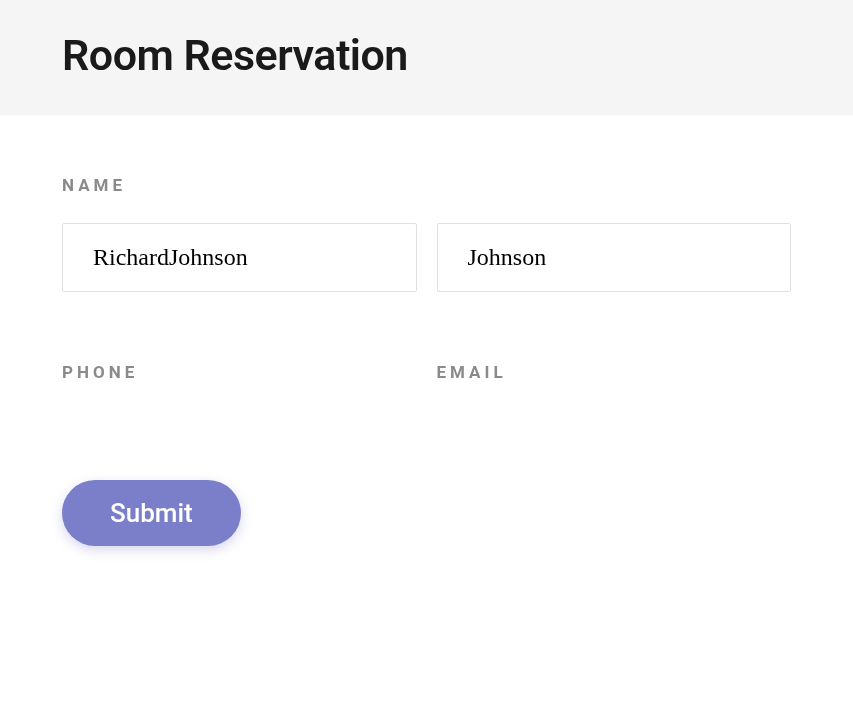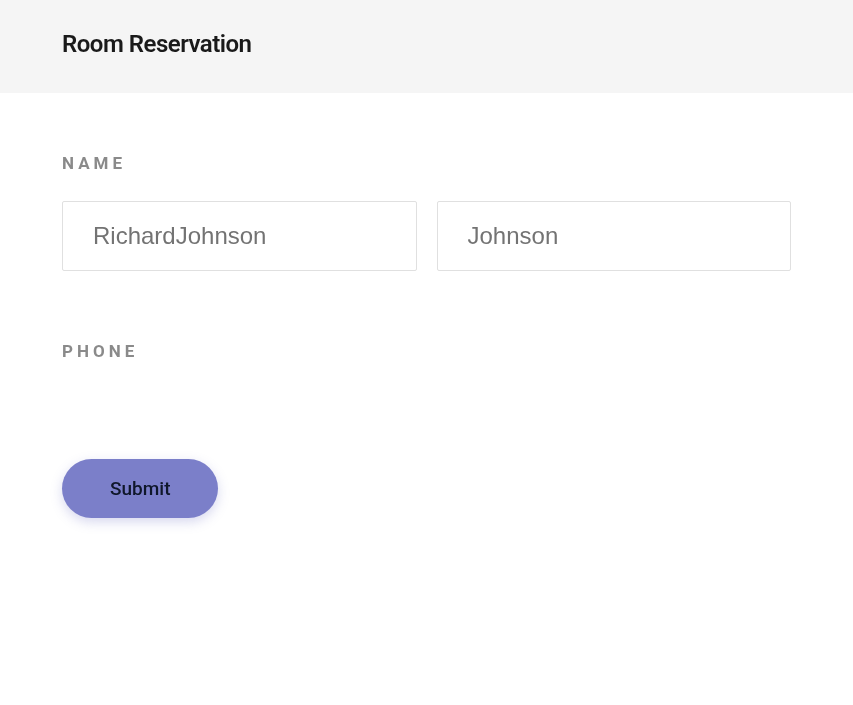--- a/index.html
+++ b/index.html
@@ -10,21 +10,21 @@
     body {
       font-family: -apple-system, BlinkMacSystemFont, 'Segoe UI', Roboto, Helvetica, Arial, sans-serif;
       width: 853px;
       background: #ffffff;
     }
     .header {
       background: #f5f5f5;
       padding: 30px 62px 35px 62px;
     }
     .header h1 {
-      font-size: 24px;
+      font-size: 43px;
       font-weight: 600;
       color: #1a1a1a;
       letter-spacing: -0.5px;
     }
     .form-content {
       padding: 60px 62px 40px 62px;
     }
     .label {
       font-size: 17px;
       font-weight: 700;
@@ -41,31 +41,31 @@
     }
     .row:last-of-type {
     }
     .col {
       flex: 1;
     }
     .input {
       width: 100%;
       padding: 20px 30px;
       font-size: 24px;
-      color: #737373;
+      color: #000000;
       border: 1px solid #e0e0e0;
       border-radius: 2px;
       background: #ffffff;
       outline: none;
-      font-family: Liberation Sans, sans-serif;
+      font-family: Liberation Serif, serif;
     }
     .submit-btn {
       background: #7b7fc9;
-      color: #0f172a;
-      font-size: 19px;
+      color: #ffffff;
+      font-size: 26px;
       font-weight: 500;
       padding: 18px 48px;
       border: none;
       border-radius: 35px;
       cursor: pointer;
       outline: none;
       font-family: inherit;
       box-shadow: 0 4px 12px rgba(123, 127, 201, 0.3);
     }
   </style>
@@ -86,18 +86,19 @@
     <div class="col">
       <input type="text" class="input" value="Johnson" style="">
     </div>
   </div>
 
   <div class="row">
     <div class="col">
       <label class="label">PHONE</label>
     </div>
     <div class="col">
+      <label class="label">EMAIL</label>
     </div>
   </div>
 
   <button class="submit-btn">Submit</button>
 
 </div>
 
 </body></html>

